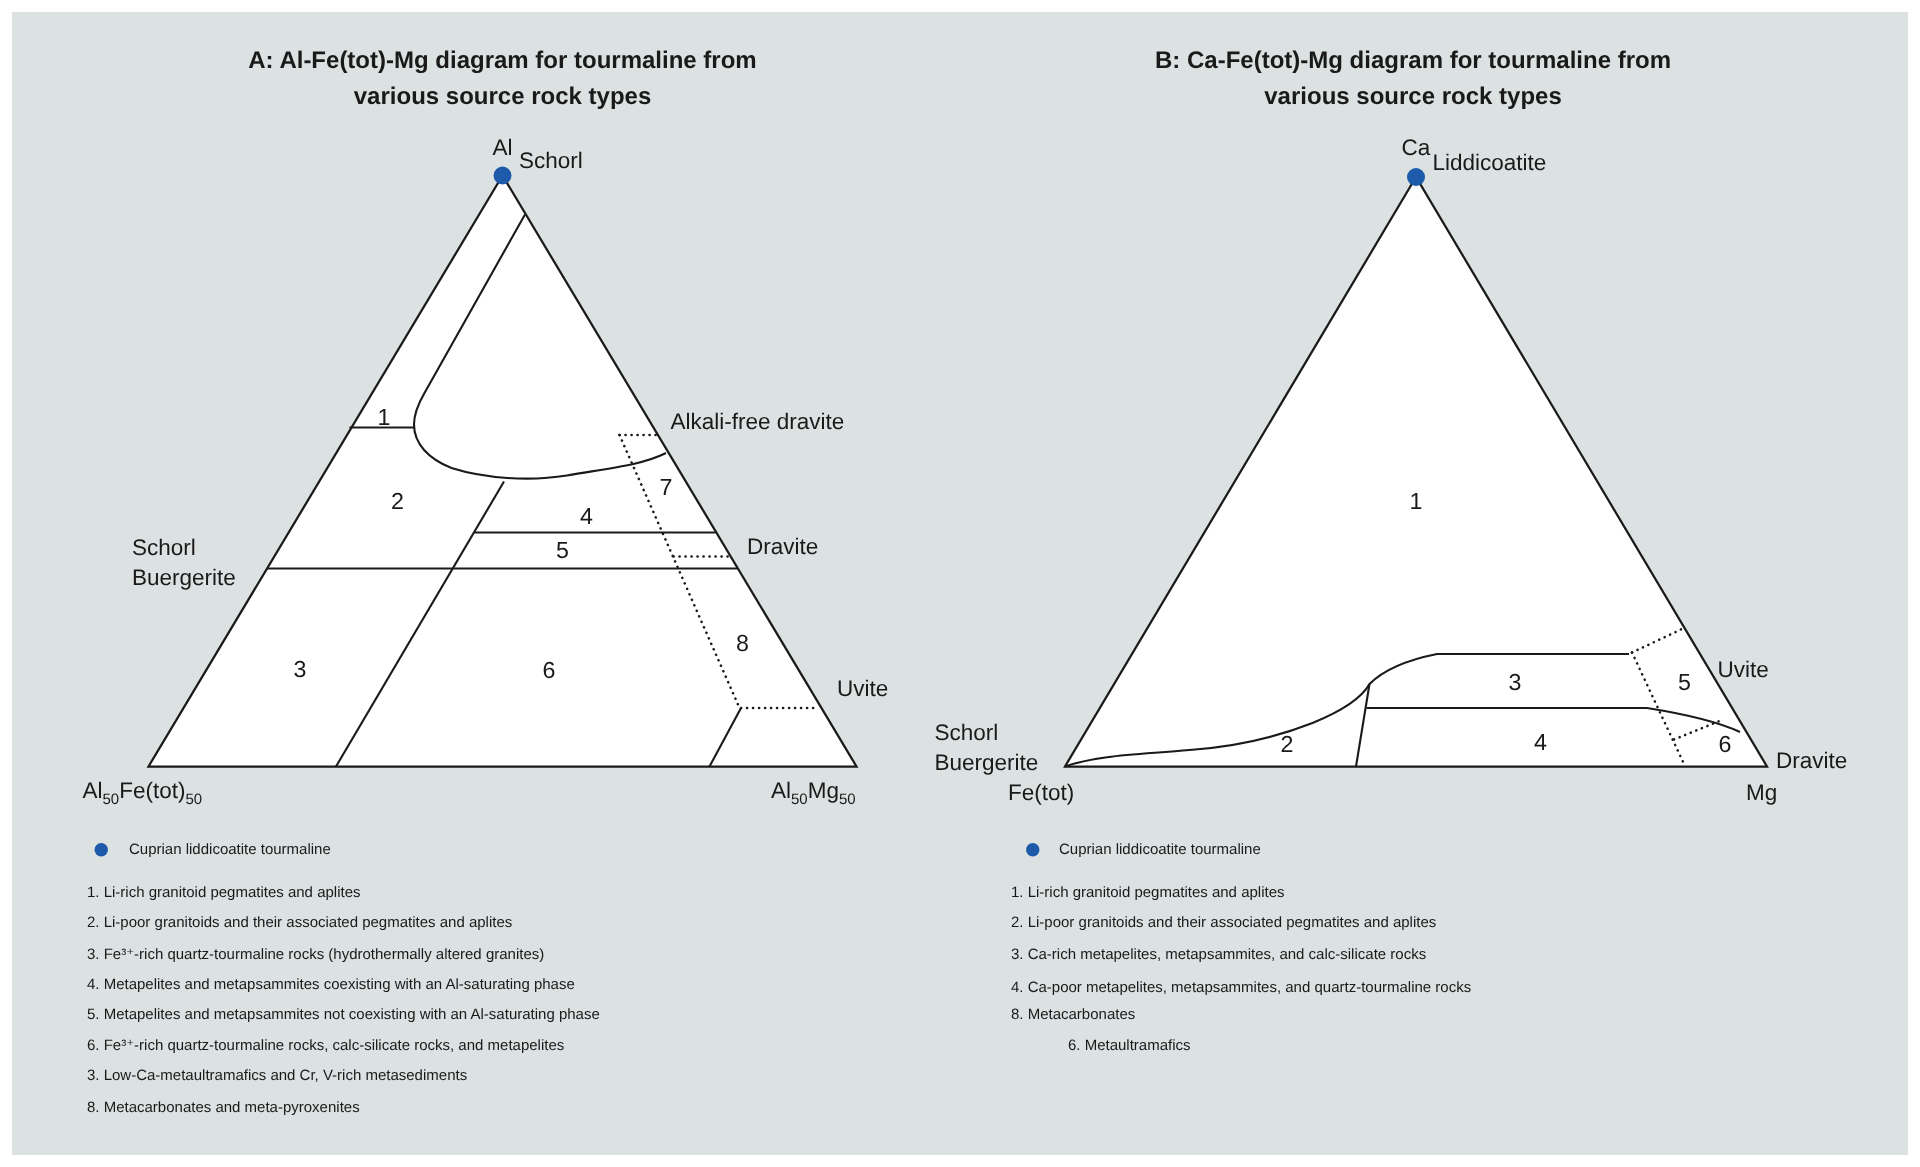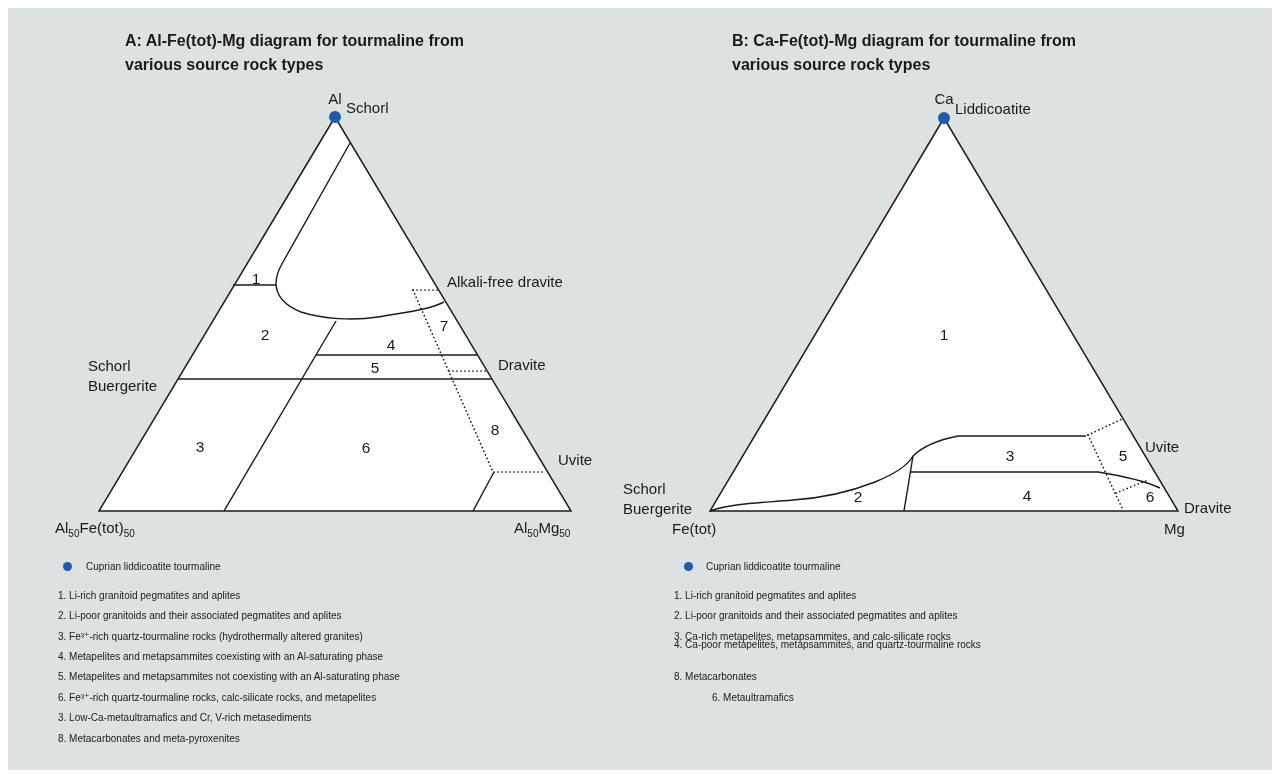--- a/index.html
+++ b/index.html
@@ -5,21 +5,21 @@
   html,body{margin:0;padding:0}
   body{
     width:1280px;height:778px;position:relative;overflow:hidden;
     background:#ffffff;
     font-family:"Liberation Sans","DejaVu Sans",sans-serif;
     color:#1a1a1a;
     -webkit-font-smoothing:antialiased;
   }
   .canvas{position:absolute;left:8px;top:8px;width:1264px;height:762px;background:#dce1e2}
   svg.lines{position:absolute;left:0;top:0;width:1280px;height:778px}
-  .title{position:absolute;width:420px;font-size:16px;font-weight:700;line-height:19px;white-space:nowrap}
+  .title{position:absolute;width:420px;text-align:center;font-size:16px;font-weight:700;line-height:19px;white-space:nowrap}
   .lbl{position:absolute;font-size:15px;line-height:18px;white-space:nowrap}
   .ctr{text-align:center}
   .num{position:absolute;width:18px;height:20px;text-align:center;font-size:15.5px;line-height:20px}
   .sub{font-size:10px;vertical-align:-4px;letter-spacing:0}
   .bullet{position:absolute;width:9px;height:9px;border-radius:50%;background:#1d5aa9}
   .leg{position:absolute;font-size:10px;line-height:18px;white-space:nowrap}
 </style>
 </head>
 <body>
 
@@ -117,15 +117,15 @@
 <div class="num" style="left:1001px;top:446px">3</div>
 <div class="num" style="left:1018px;top:486px">4</div>
 <div class="num" style="left:1114px;top:446px">5</div>
 <div class="num" style="left:1141px;top:487px">6</div>
 
 <span class="bullet" style="left:684px;top:562px"></span>
 <div class="leg" style="left:706px;top:558px">Cuprian liddicoatite tourmaline</div>
 <div class="leg" style="left:674px;top:587px">1. Li-rich granitoid pegmatites and aplites</div>
 <div class="leg" style="left:674px;top:607px">2. Li-poor granitoids and their associated pegmatites and aplites</div>
 <div class="leg" style="left:674px;top:628px">3. Ca-rich metapelites, metapsammites, and calc-silicate rocks</div>
-<div class="leg" style="left:674px;top:636px">4. Ca-poor metapelites, metapsammites, and quartz-tourmaline rocks</div>
+<div class="leg" style="left:674px;top:650px">4. Ca-poor metapelites, metapsammites, and quartz-tourmaline rocks</div>
 <div class="leg" style="left:674px;top:668px">8. Metacarbonates</div>
 <div class="leg" style="left:712px;top:689px">6. Metaultramafics</div>
 
 </body></html>

